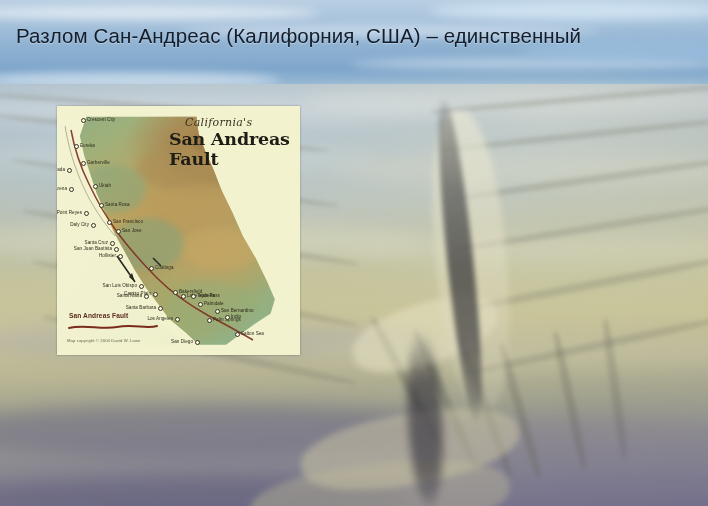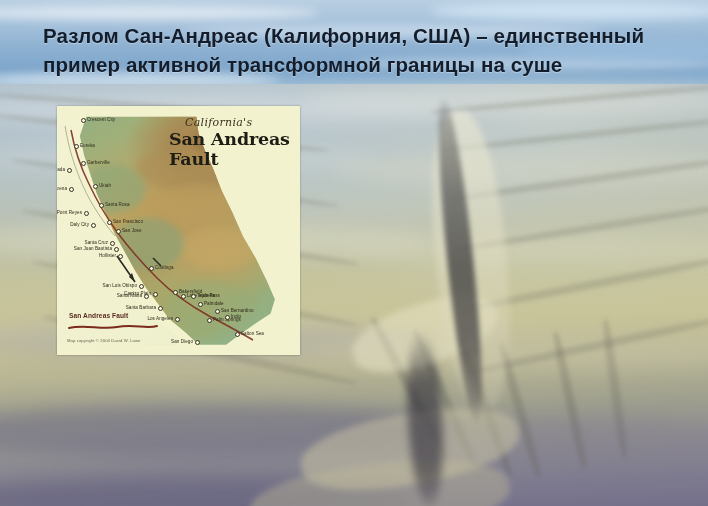--- a/index.html
+++ b/index.html
@@ -90,24 +90,23 @@
   .crest{
     position:absolute;left:436px;top:110px;width:70px;height:300px;
     background:linear-gradient(180deg,rgba(236,234,212,.65),rgba(226,222,196,.5) 50%,rgba(208,202,176,.3));
     transform:rotate(-5deg);filter:blur(3px);border-radius:45%;
   }
 
   
   .title{
     position:absolute;left:16px;top:21px;width:660px;
     color:#131d2b;
-    font-size:20.5px;font-weight:bold;line-height:1.42;
+    font-size:20.5px;font-weight:normal;line-height:1.42;
     letter-spacing:.1px;
     text-shadow:0 1px 1px rgba(255,255,255,.35);
-    margin-left:27px;
   }
   .title .l2{display:block;}
 
   
   .map{
     position:absolute;left:57px;top:106px;width:243px;height:249px;
     background:#f2f2cf;
     box-shadow:0 0 2px rgba(0,0,0,.35);
     overflow:hidden;
   }
@@ -240,21 +239,20 @@
       <div class="scarp" style="left:250px;top:380px;width:260px;height:70px;background:rgba(196,190,152,.4);transform:rotate(-6deg);"></div>
     </div>
 
     <div class="crest"></div>
     <div class="fault"></div>
     <div class="fault2"></div>
   </div>
 
   <div class="title">
     <span class="l1">Разлом Сан-Андреас (Калифорния, США) – единственный</span>
-    <span class="l2">пример активной трансформной границы на суше</span>
   </div>
 
   <div class="map">
     <div class="map-inner">
 
       <div class="ocean-fill"></div>
 
       <div class="calif">
         <div class="mtn" style="left:60%;top:4%;width:46%;height:16%;background:rgba(150,118,70,.7);"></div>
         <div class="mtn" style="left:34%;top:16%;width:40%;height:16%;background:rgba(172,142,86,.55);"></div>

